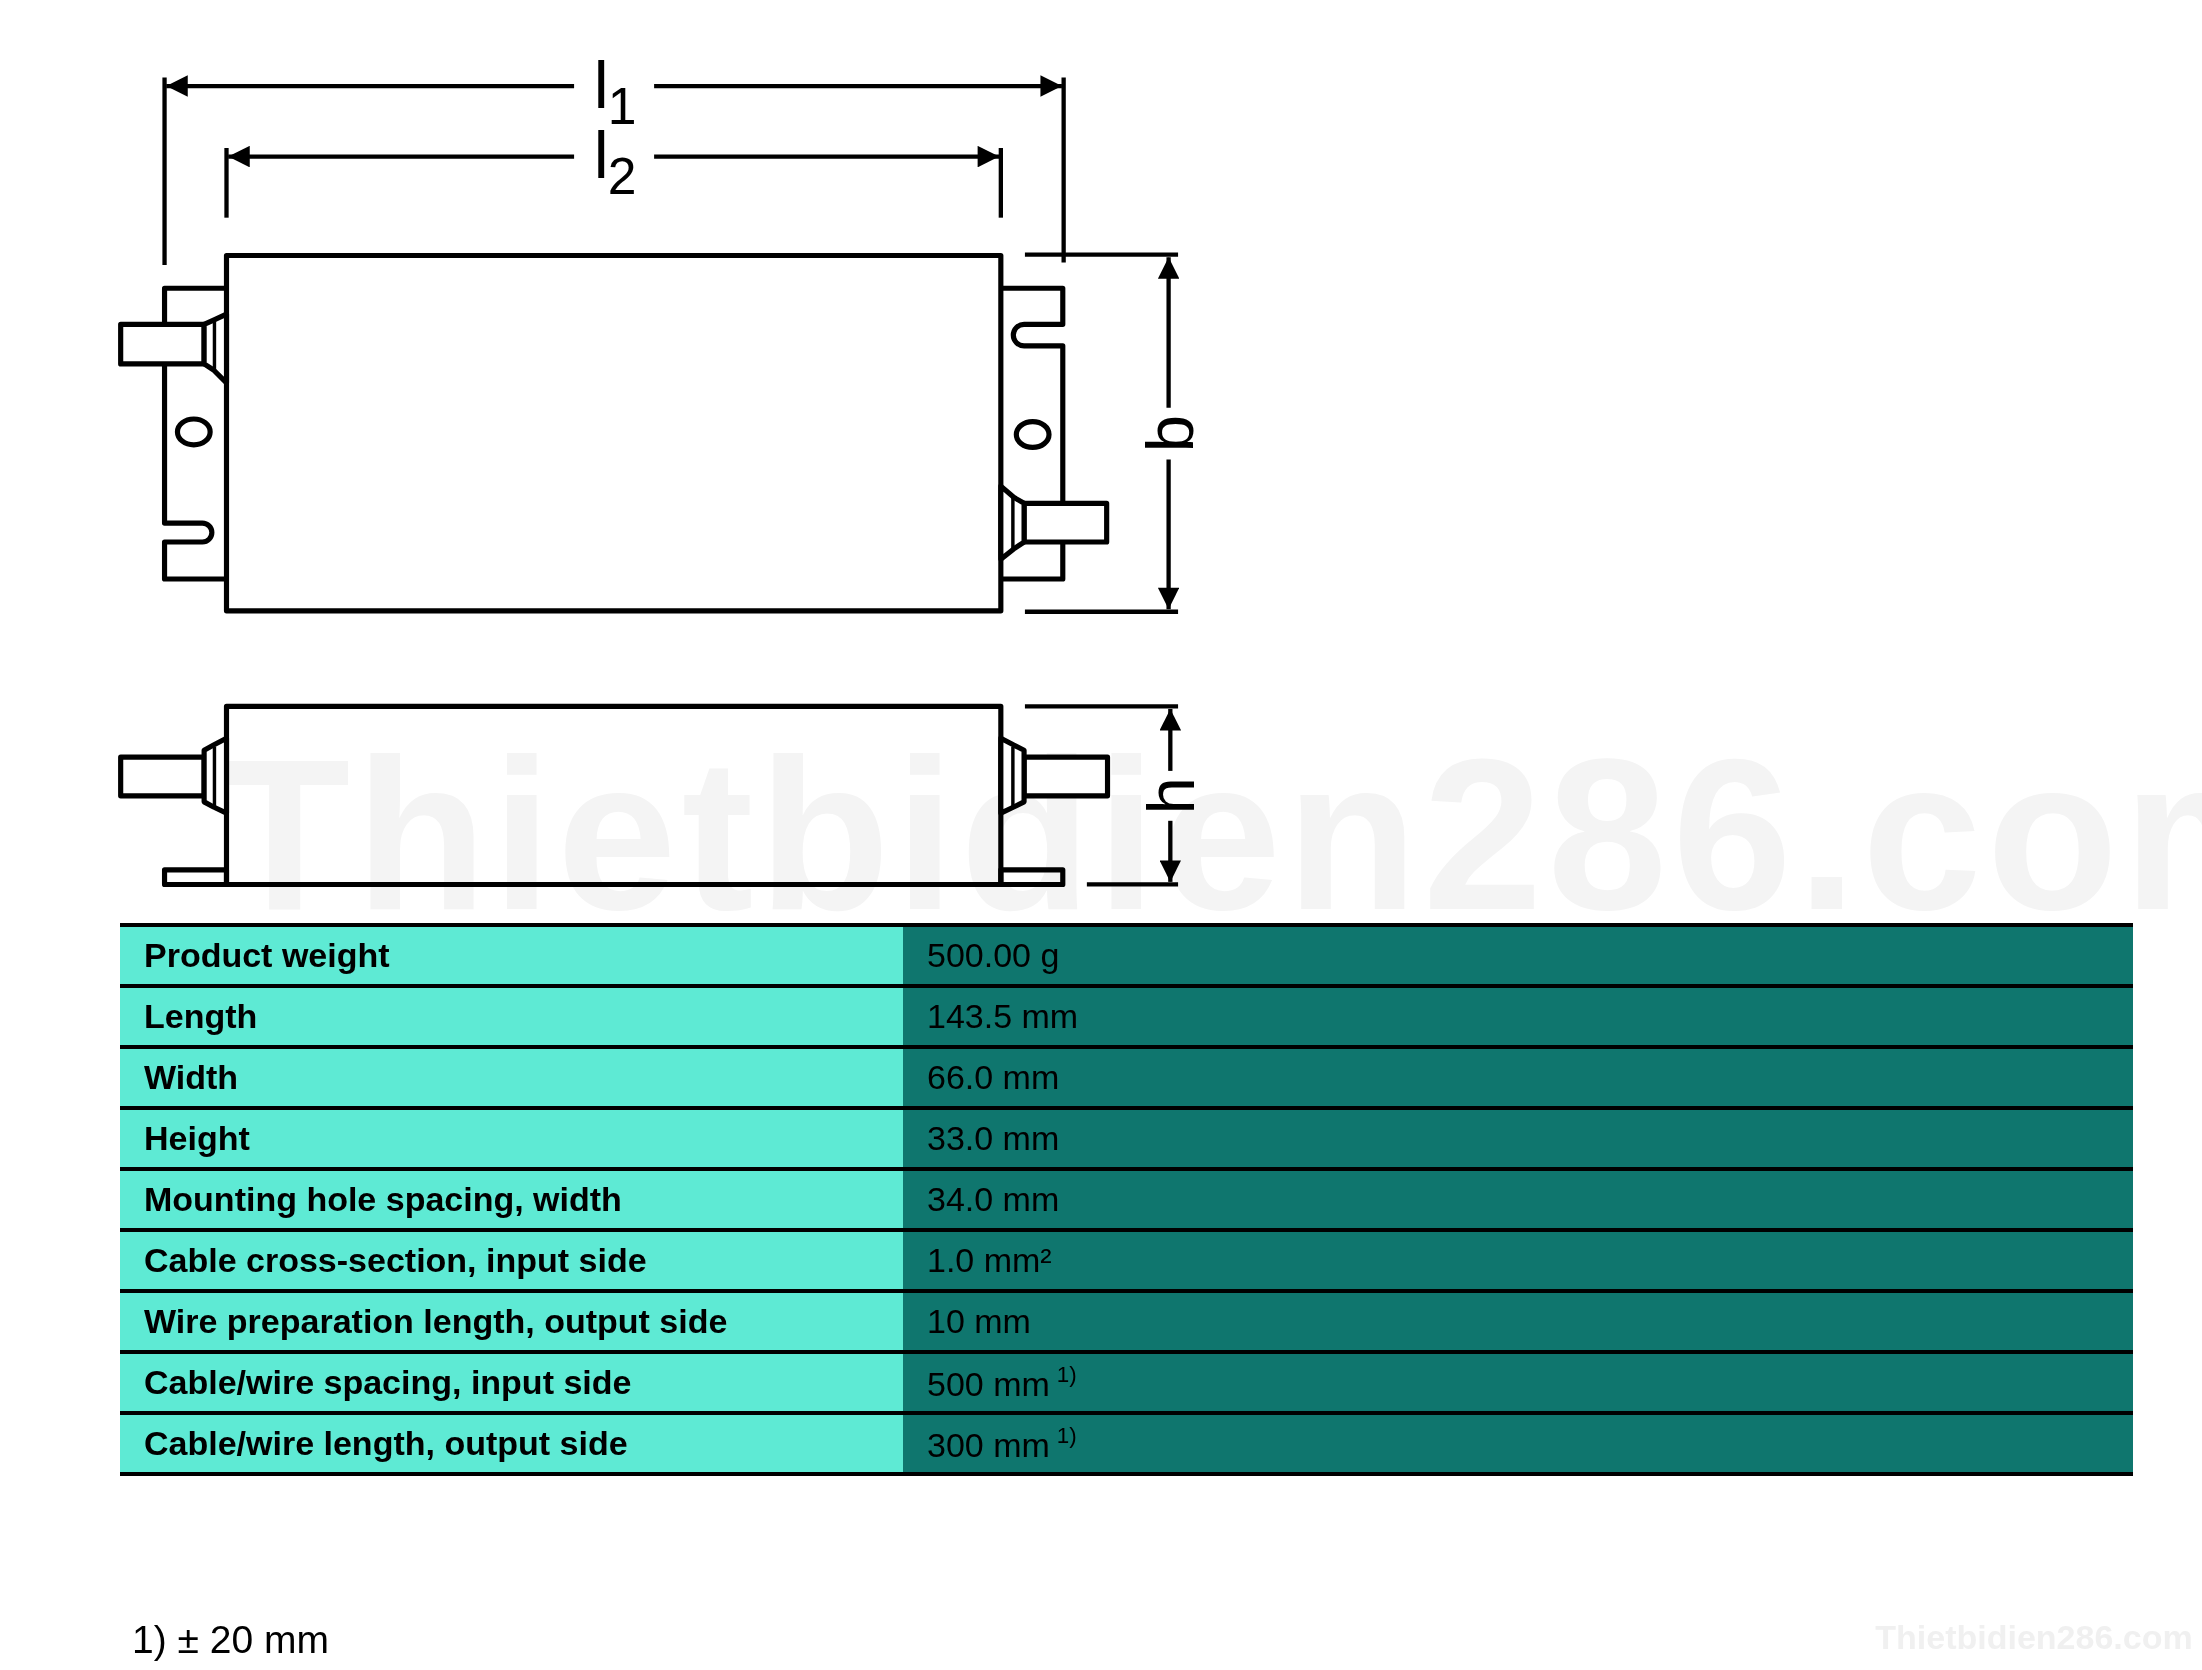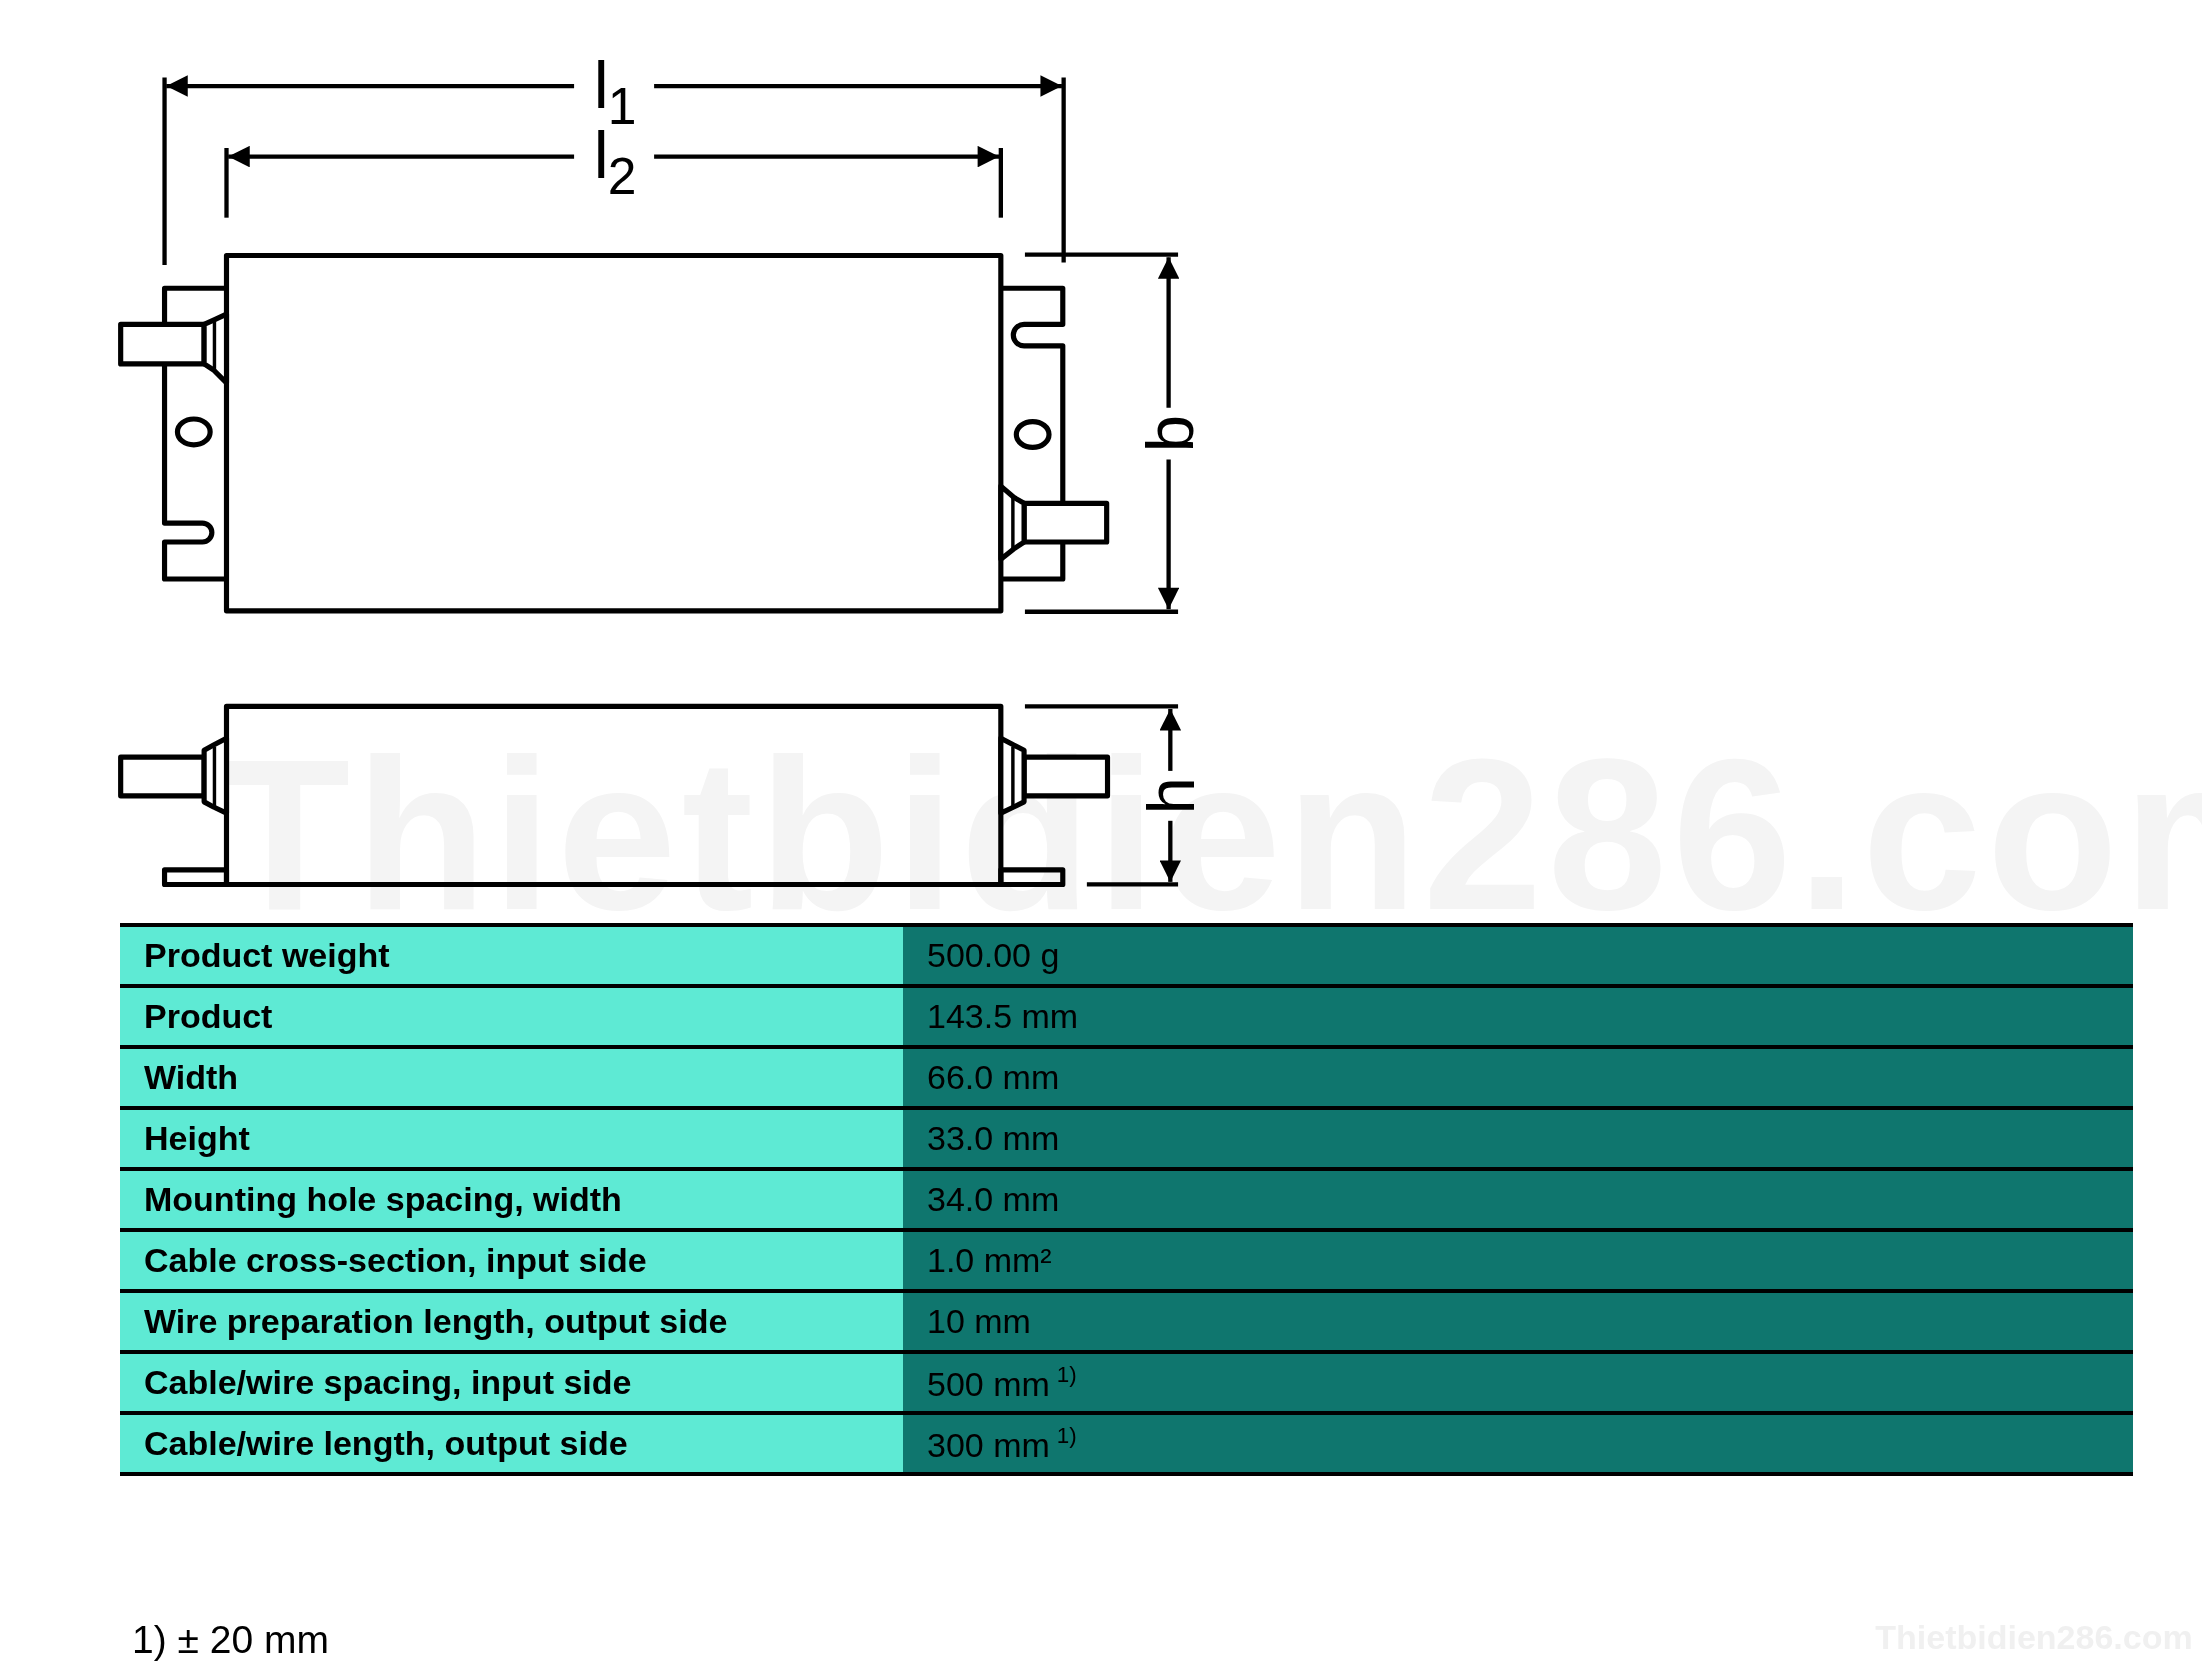--- a/index.html
+++ b/index.html
@@ -99,21 +99,21 @@
   <text class="dim-label" x="0" y="0" transform="translate(1388,925) rotate(-90)" text-anchor="middle">h</text>
 </svg>
 
 <table class="spec-table">
   <tbody>
     <tr>
       <td class="label">Product weight</td>
       <td class="value"><span>500.00 g</span></td>
     </tr>
     <tr>
-      <td class="label">Product</td>
+      <td class="label">Length</td>
       <td class="value"><span>143.5 mm</span></td>
     </tr>
     <tr>
       <td class="label">Width</td>
       <td class="value"><span>66.0 mm</span></td>
     </tr>
     <tr>
       <td class="label">Height</td>
       <td class="value"><span>33.0 mm</span></td>
     </tr>

